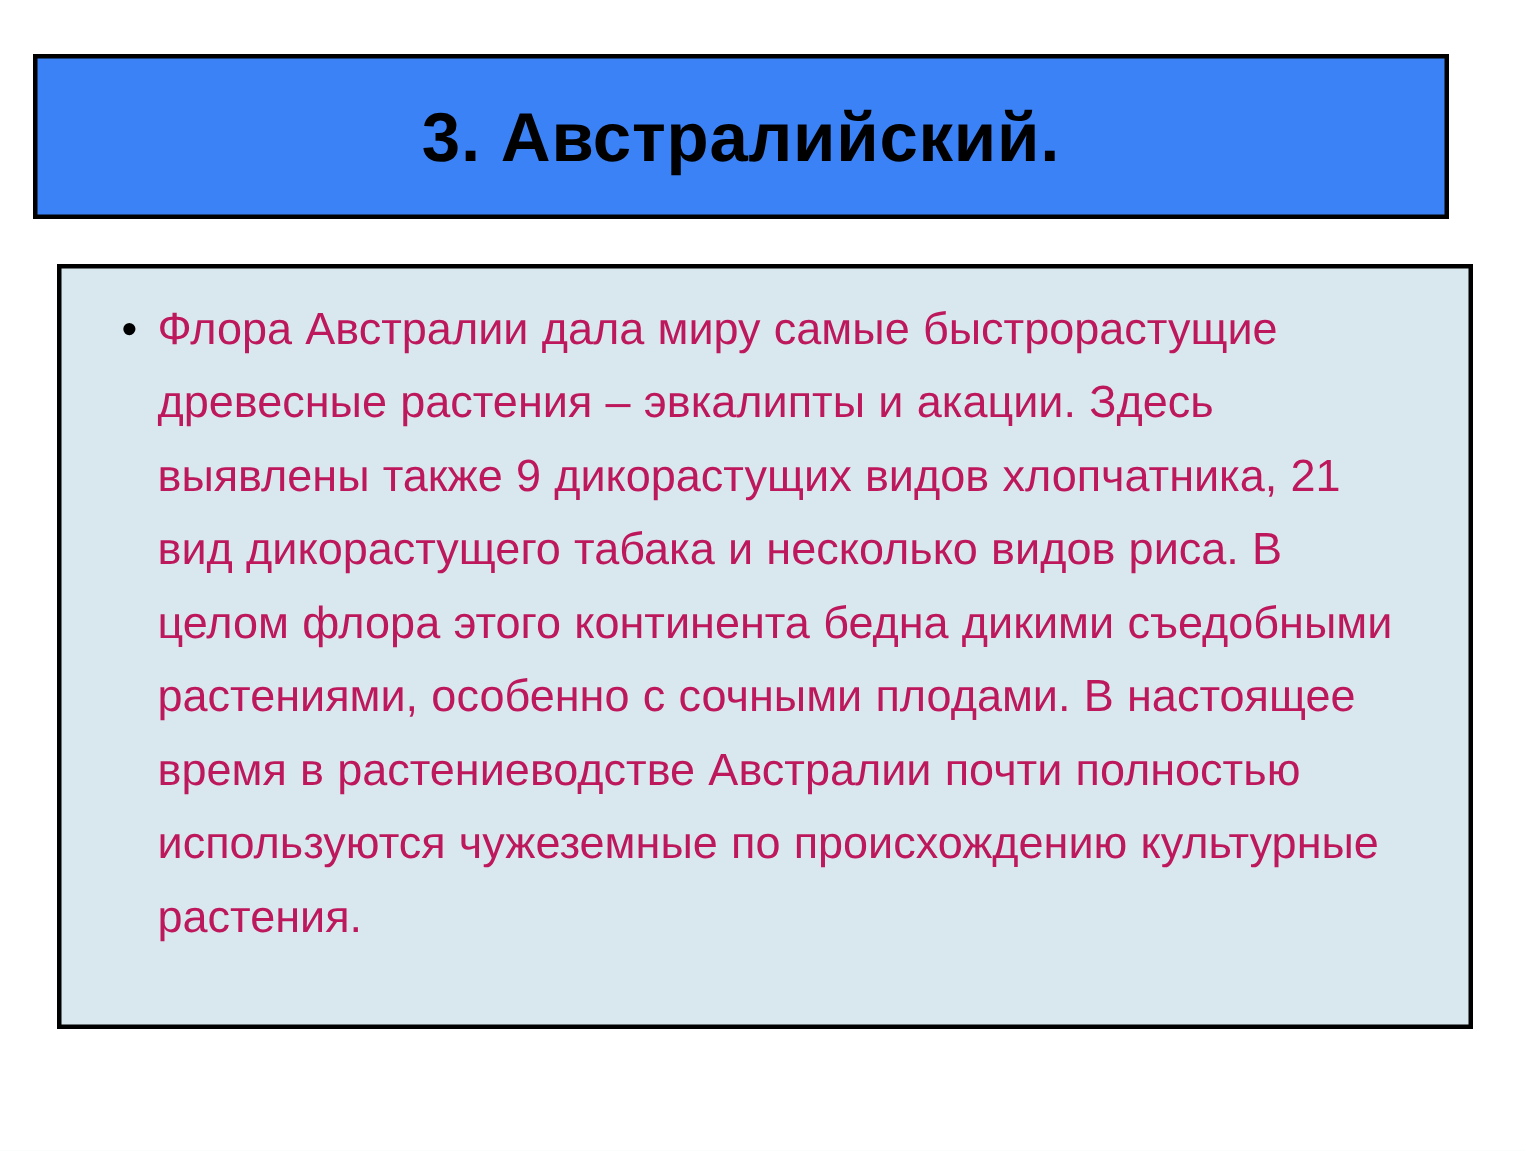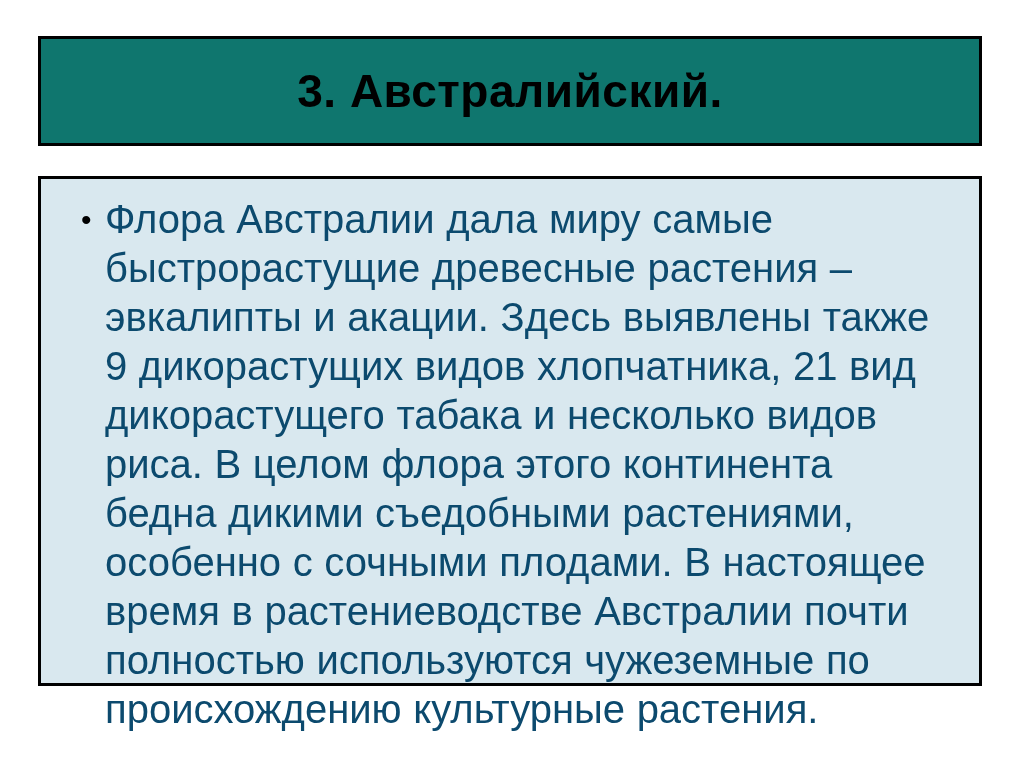--- a/index.html
+++ b/index.html
@@ -15,26 +15,26 @@
   }
   .slide {
     position: relative;
     width: 1024px;
     height: 767px;
     box-sizing: border-box;
     background: #ffffff;
   }
   .title-box {
     position: absolute;
-    left: 38px;
+    left: 22px;
     top: 36px;
     width: 944px;
     height: 110px;
     box-sizing: border-box;
-    background: #0f766e;
+    background: #3b82f6;
     border: 3px solid #000000;
     display: flex;
     align-items: center;
     justify-content: center;
   }
   .title-text {
     font-size: 46px;
     font-weight: bold;
     color: #000000;
     letter-spacing: 0.5px;
@@ -62,23 +62,23 @@
     width: 42px;
     font-size: 30px;
     line-height: 49px;
     color: #000000;
     text-align: left;
     padding-left: 18px;
     box-sizing: border-box;
   }
   .bullet-text {
     flex: 1 1 auto;
-    font-size: 40px;
+    font-size: 30px;
     line-height: 49px;
-    color: #0c4a6e;
+    color: #be185d;
     text-align: left;
     word-spacing: 0.5px;
   }
 </style>
 </head>
 <body>
 
 <div class="slide">
 
   <div class="title-box">

